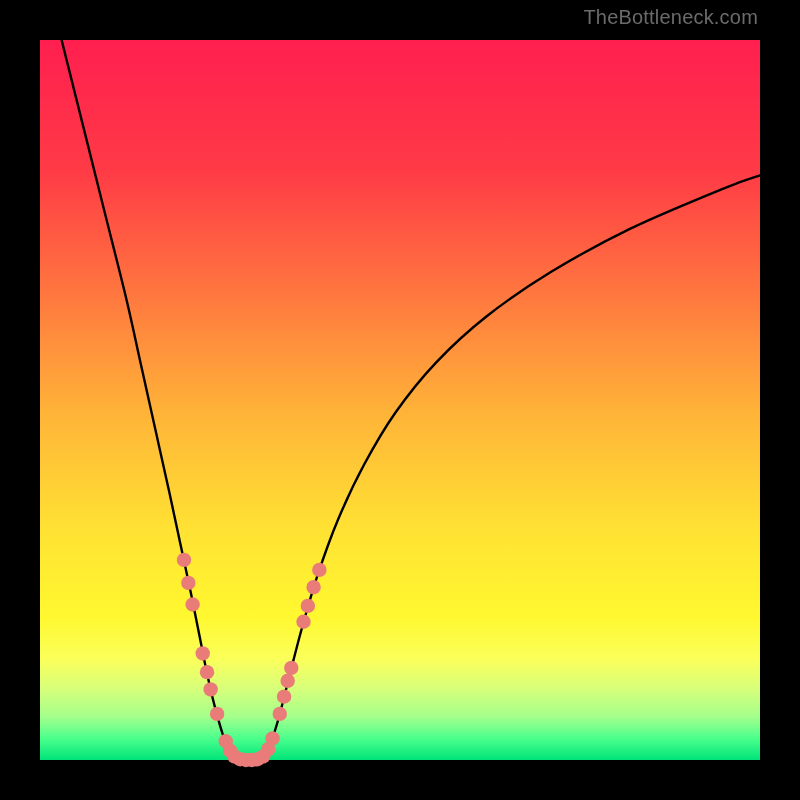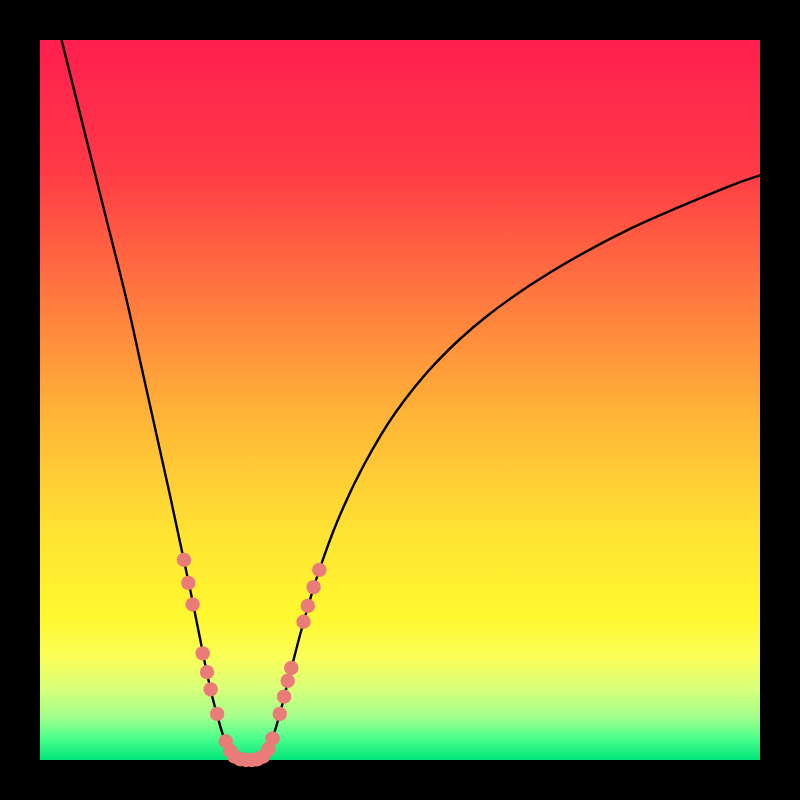--- a/index.html
+++ b/index.html
@@ -44,20 +44,21 @@
     color: #6b6b6b;
     font-size: 20px;
     letter-spacing: 0.2px;
     font-weight: 500;
   }
 </style>
 </head>
 <body>
 
 <div class="frame">
+  <div class="watermark">TheBottleneck.com</div>
 
   <div class="plot-area">
     <svg class="gradient" viewBox="0 0 720 720" preserveAspectRatio="none">
       <defs>
         <linearGradient id="bg-grad" x1="0" y1="0" x2="0" y2="1">
             <stop offset="0%" stop-color="#ff1f4f"></stop>
             <stop offset="18%" stop-color="#ff3a46"></stop>
             <stop offset="35%" stop-color="#ff763f"></stop>
             <stop offset="52%" stop-color="#ffb438"></stop>
             <stop offset="68%" stop-color="#ffe233"></stop>

